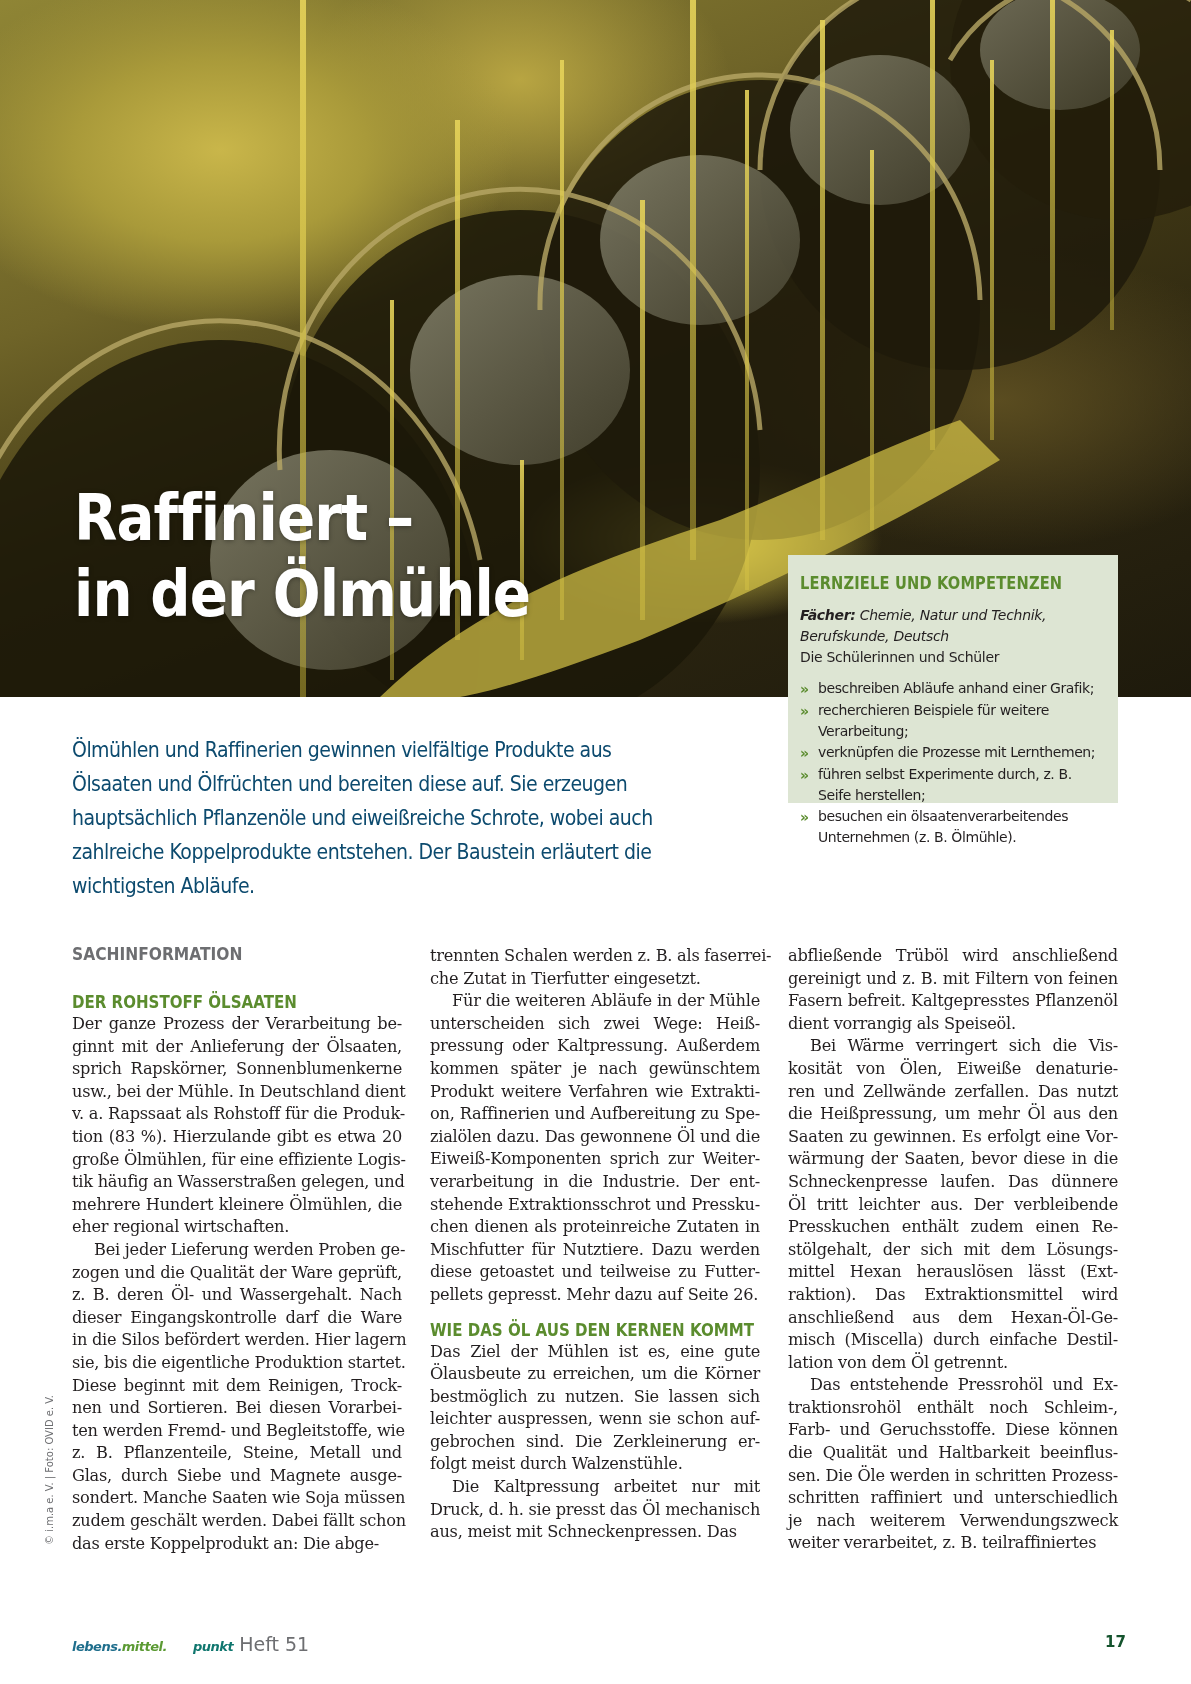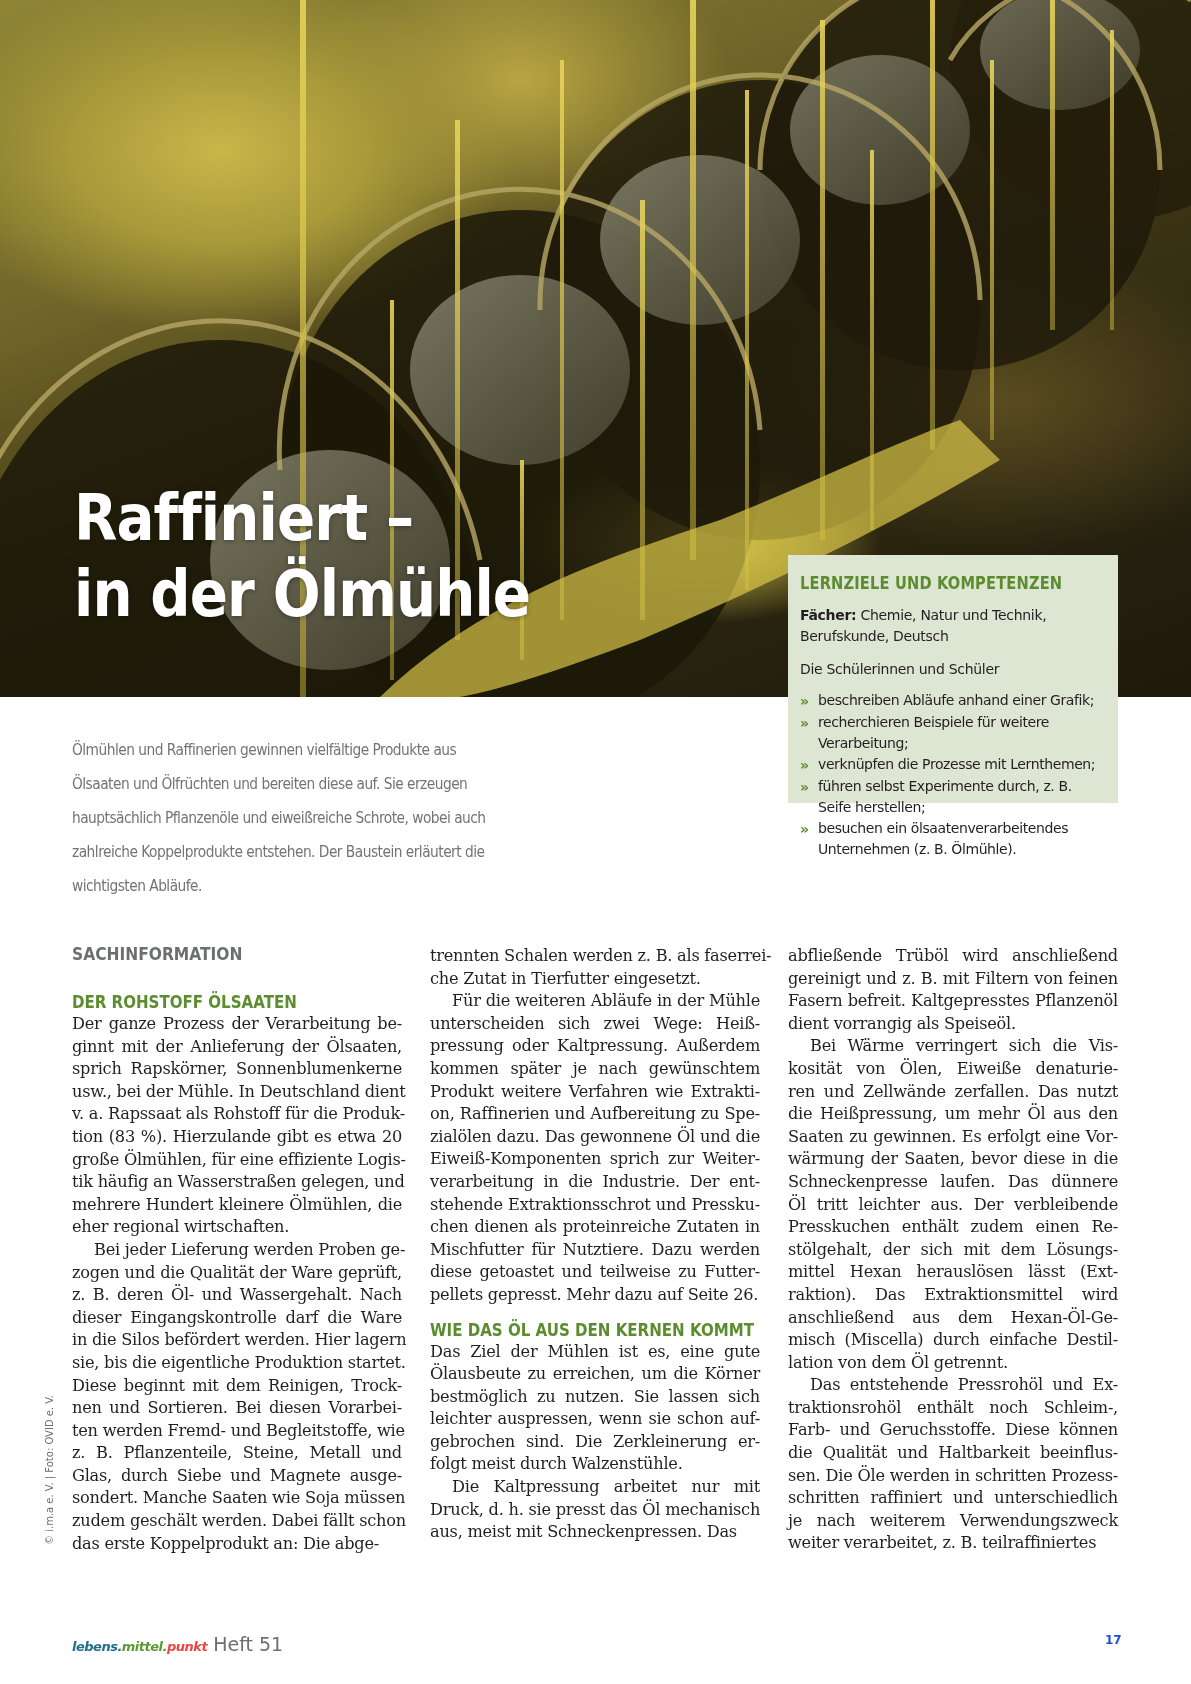--- a/index.html
+++ b/index.html
@@ -48,31 +48,31 @@
     background: #dde5d3; padding: 18px 12px 0 12px;
     font-family: "DejaVu Sans", sans-serif; color: #231f20;
   }
   .infobox-title {
     color: #5b8c2e; font-weight: bold; font-size: 17px; letter-spacing: 0.2px; margin-bottom: 12px;
     transform: scaleX(0.86); transform-origin: left; white-space: nowrap;
   }
   .infobox-subjects, .infobox-intro, .infobox-item-text {
     font-size: 14px; line-height: 21px; transform-origin: left;
   }
-  .infobox-subjects { margin-bottom: 12px; letter-spacing: -0.3px; }
+  .infobox-subjects { letter-spacing: -0.3px; font-style: italic; }
   .infobox-subjects b { font-weight: bold; }
   .infobox-intro { margin-bottom: 10px; letter-spacing: -0.3px; }
   .infobox-list { list-style: none; }
   .infobox-item { display: flex; font-size: 14px; line-height: 22px; letter-spacing: -0.4px; }
   .infobox-bullet { color: #5b8c2e; font-weight: bold; width: 18px; flex: none; font-size: 14px; }
 
   
   .lead {
     position: absolute; left: 72px; top: 733px; width: 680px;
-    font-family: "DejaVu Sans", sans-serif; color: #737373; font-size: 16px; line-height: 34px;
+    font-family: "DejaVu Sans", sans-serif; color: #0c4a6e; font-size: 22px; line-height: 34px;
     letter-spacing: -0.6px;
   }
   .lead span { display: block; white-space: nowrap; transform: scaleX(0.86); transform-origin: left; }
 
   
   .col { position: absolute; top: 945px; width: 330px; font-size: 16.2px; line-height: 22.6px; text-align: justify; hyphens: manual; }
   .col-1 { left: 72px; }
   .col-2 { left: 430px; top: 945px; }
   .col-3 { left: 788px; top: 945px; }
   .col .line { display: block; text-align: justify; text-align-last: justify; white-space: nowrap; overflow: visible; letter-spacing: -0.25px; }
@@ -92,23 +92,23 @@
   .credit {
     position: absolute; left: 44px; top: 1545px; transform: rotate(-90deg); transform-origin: left top;
     font-family: "DejaVu Sans", sans-serif; font-size: 10px; color: #6d6e71; white-space: nowrap;
   }
 
   
   .footer { position: absolute; left: 72px; top: 1633px; display: flex; align-items: baseline; gap: 6px; font-family: "DejaVu Sans", sans-serif; }
   .logo { font-weight: bold; font-size: 13px; font-style: italic; letter-spacing: -0.5px; }
   .logo .l1 { color: #1f6e8c; }
   .logo .l2 { color: #5b9a33; }
-  .logo .l3 { color: #ef4444; }
+  .logo .l3 { color: #0f766e; margin-left: 26px; }
   .issue { font-size: 19px; color: #6d6e71; }
-  .page-number { position: absolute; left: 1105px; top: 1633px; font-family: "DejaVu Sans", sans-serif; font-size: 12px; color: #1d4ed8; font-weight: bold; }
+  .page-number { position: absolute; left: 1105px; top: 1633px; font-family: "DejaVu Sans", sans-serif; font-size: 15px; color: #14532d; font-weight: bold; }
 </style>
 </head>
 <body>
 
 <div class="hero">
   <svg width="1191" height="697" viewBox="0 0 1191 697">
     <defs>
       <linearGradient id="drum" x1="0" y1="0" x2="1" y2="1">
         <stop offset="0" stop-color="#8c8a74"></stop>
         <stop offset="1" stop-color="#4a4734"></stop>

